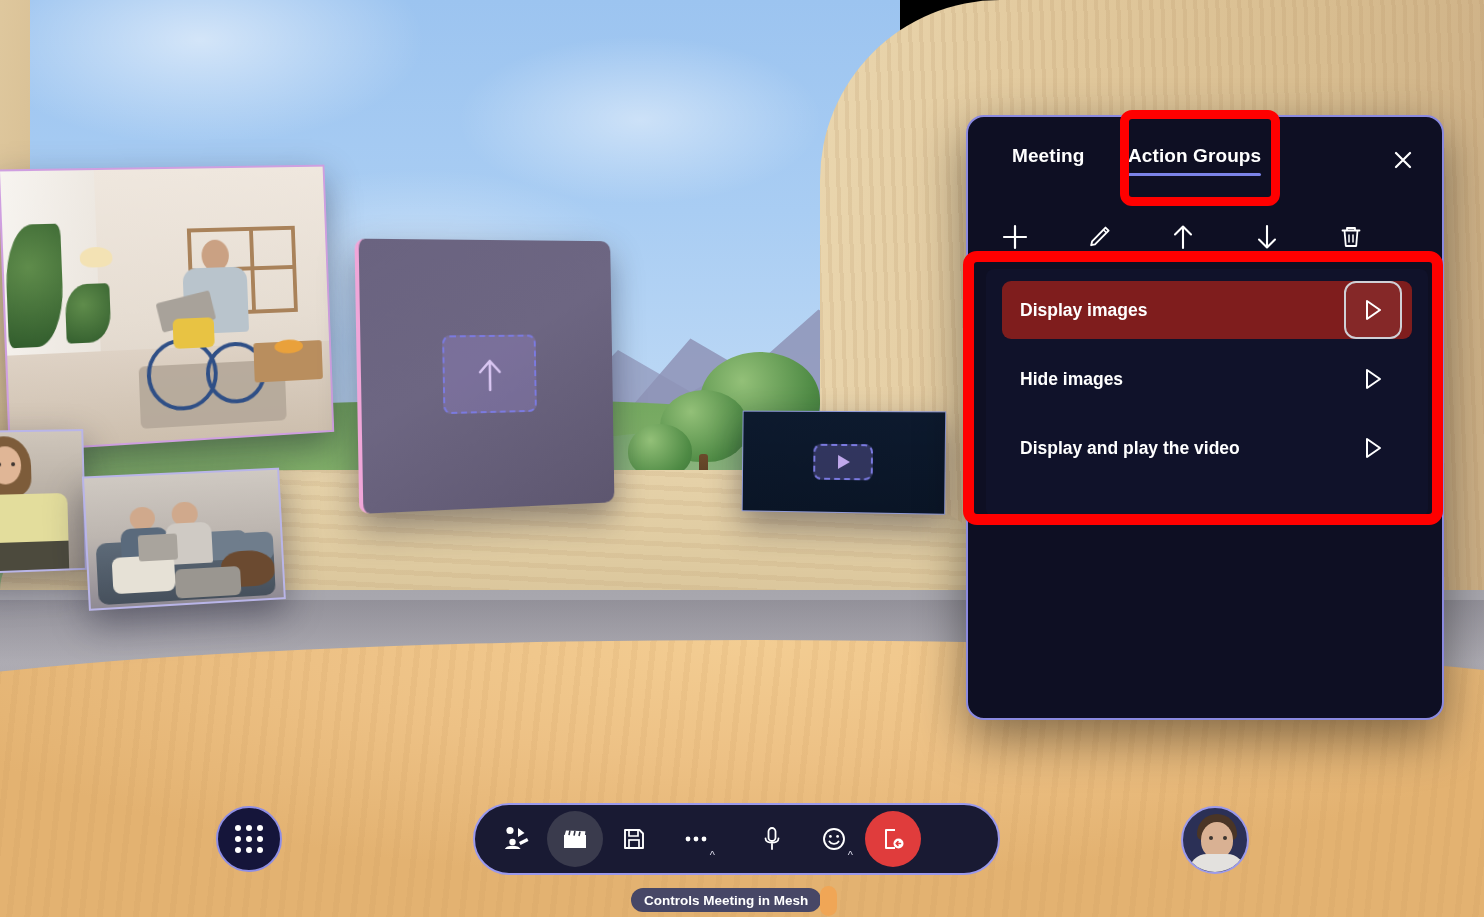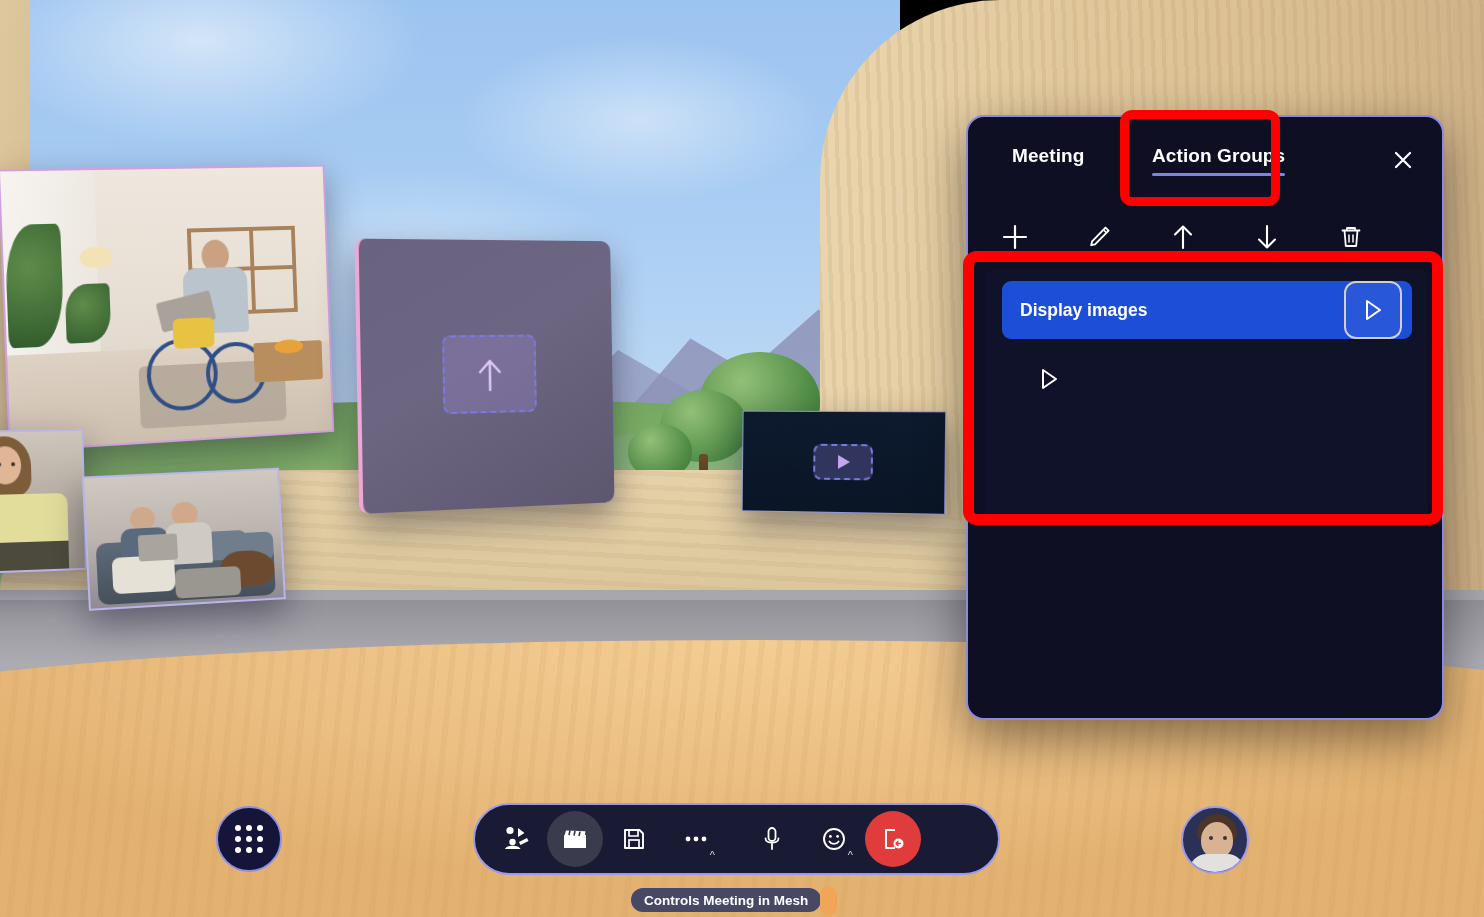--- a/index.html
+++ b/index.html
@@ -188,21 +188,21 @@
   }
   .panel-tabs {
     position:absolute; left:0; top:0; width: 100%; height: 88px;
   }
   .tab {
     position: absolute; top: 28px;
     color: #fff; font-size: 19px; font-weight: 700; letter-spacing: .1px;
     padding-bottom: 9px; cursor: pointer; white-space: nowrap;
   }
   #tab-controls { left: 44px; }
-  #tab-action-groups { left: 184px; }
+  #tab-action-groups { left: 160px; }
   #tab-action-groups .underline {
     position:absolute; left: 0; right: 0; bottom: 0; height: 3px;
     background: #7b83e8; border-radius: 2px;
   }
   #close-button {
     position: absolute; right: 22px; top: 26px; width: 34px; height: 34px;
     display:flex; align-items:center; justify-content:center; cursor:pointer;
   }
 
   .panel-toolbar {
@@ -217,21 +217,21 @@
 
   .ag-list {
     position: absolute; left: 18px; top: 152px; width: 442px; height: 248px;
     background: #10122a; border-radius: 8px; padding: 12px 8px 0 8px;
   }
   .ag-item {
     position: relative; height: 58px; margin: 0 8px 11px 8px;
     display:flex; align-items:center; border-radius: 9px; cursor:pointer;
     padding: 0 10px 0 18px;
   }
-  .ag-item.selected { background: #1d4ed8; }
+  .ag-item.selected { background: #7f1d1d; }
   .ag-label { color:#fff; font-size: 17.5px; font-weight: 700; flex: 1; }
   .ag-play {
     width: 58px; height: 58px; display:flex; align-items:center; justify-content:center;
     border-radius: 12px; cursor:pointer;
   }
   .ag-play.focused { border: 2px solid #cfd0d6; background: rgba(255,255,255,.05); }
 
   
   .annot {
     position:absolute; border: 9px solid #ff0000; border-radius: 10px;
@@ -453,27 +453,36 @@
       <div class="ag-item selected">
         <span class="ag-label">Display images</span>
         <span class="ag-play focused">
           <svg width="24" height="26" viewBox="0 0 24 26">
             <path d="M6 4 L19 13 L6 22 Z" stroke="#fff" stroke-width="2" fill="none" stroke-linejoin="round"></path>
           </svg>
         </span>
       </div>
 
       <div class="ag-item">
+        <span class="ag-label">Hide images</span>
         <span class="ag-play">
           <svg width="24" height="26" viewBox="0 0 24 26">
             <path d="M6 4 L19 13 L6 22 Z" stroke="#fff" stroke-width="2" fill="none" stroke-linejoin="round"></path>
           </svg>
         </span>
       </div>
 
+      <div class="ag-item">
+        <span class="ag-label">Display and play the video</span>
+        <span class="ag-play">
+          <svg width="24" height="26" viewBox="0 0 24 26">
+            <path d="M6 4 L19 13 L6 22 Z" stroke="#fff" stroke-width="2" fill="none" stroke-linejoin="round"></path>
+          </svg>
+        </span>
+      </div>
 
     </div>
   </div>
 
   <div class="annot" id="annot-tab"></div>
   <div class="annot" id="annot-list"></div>
 
   <div id="app-launcher">
     <div class="dot-grid">
       <i></i>

